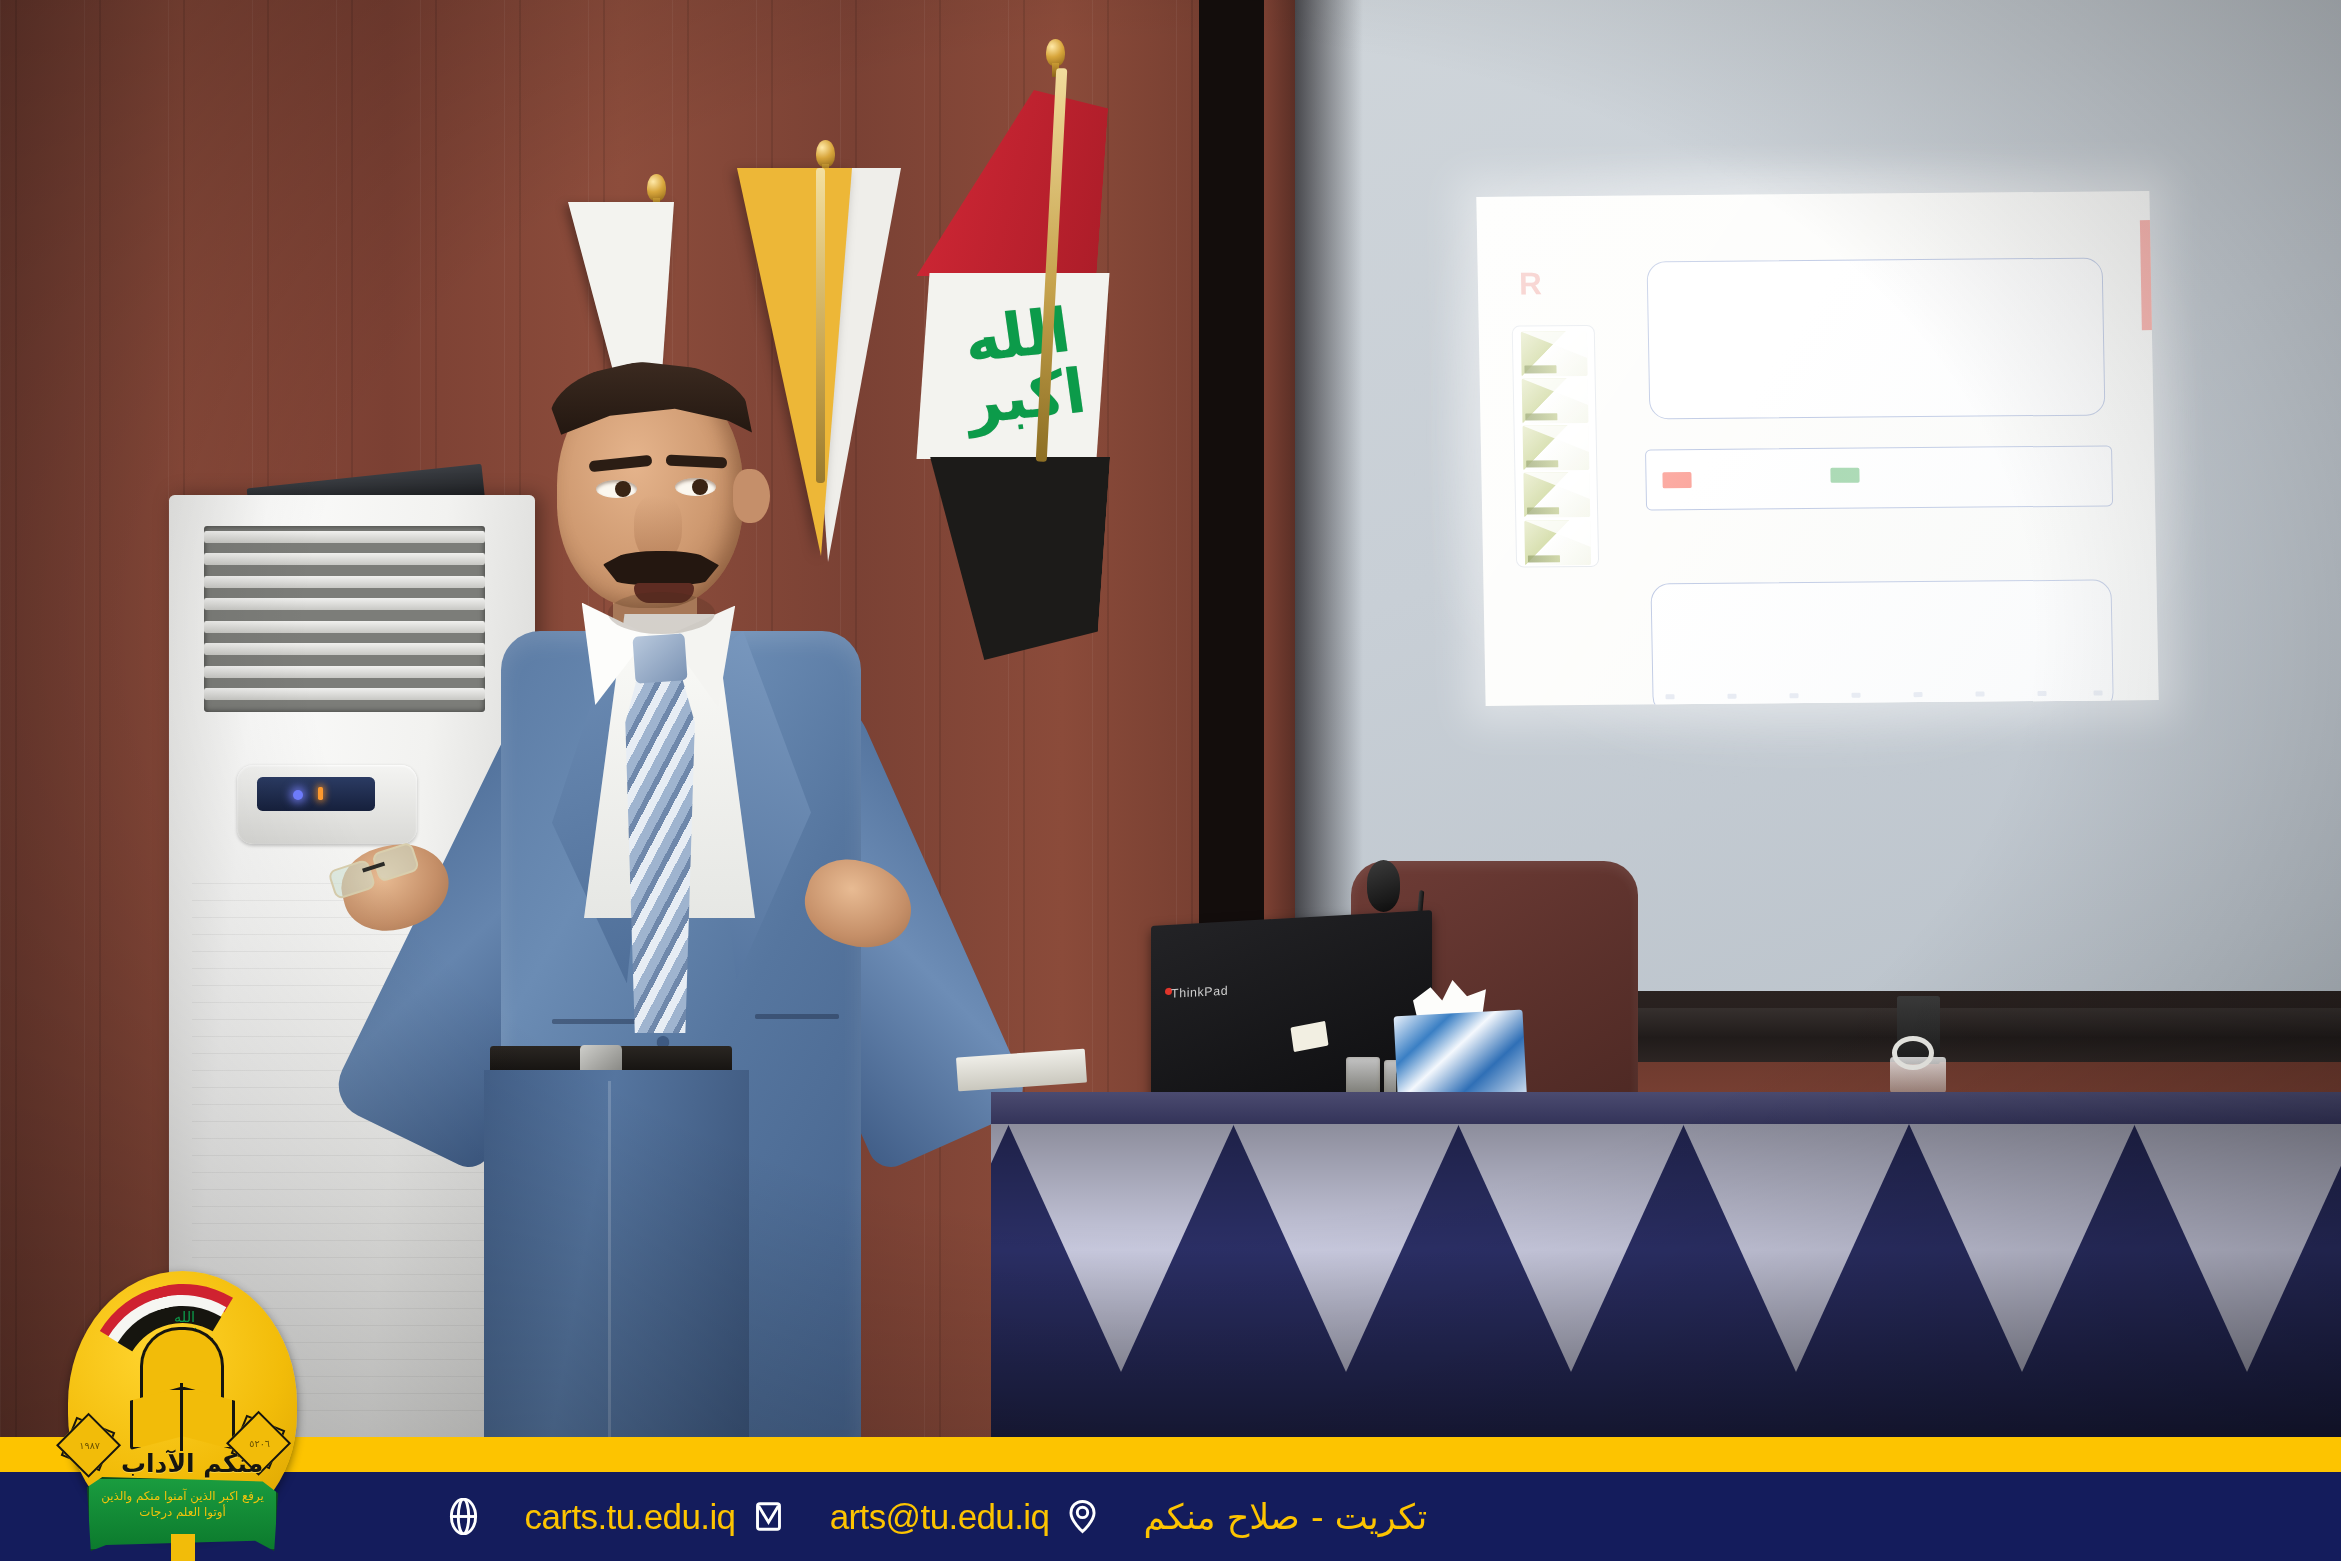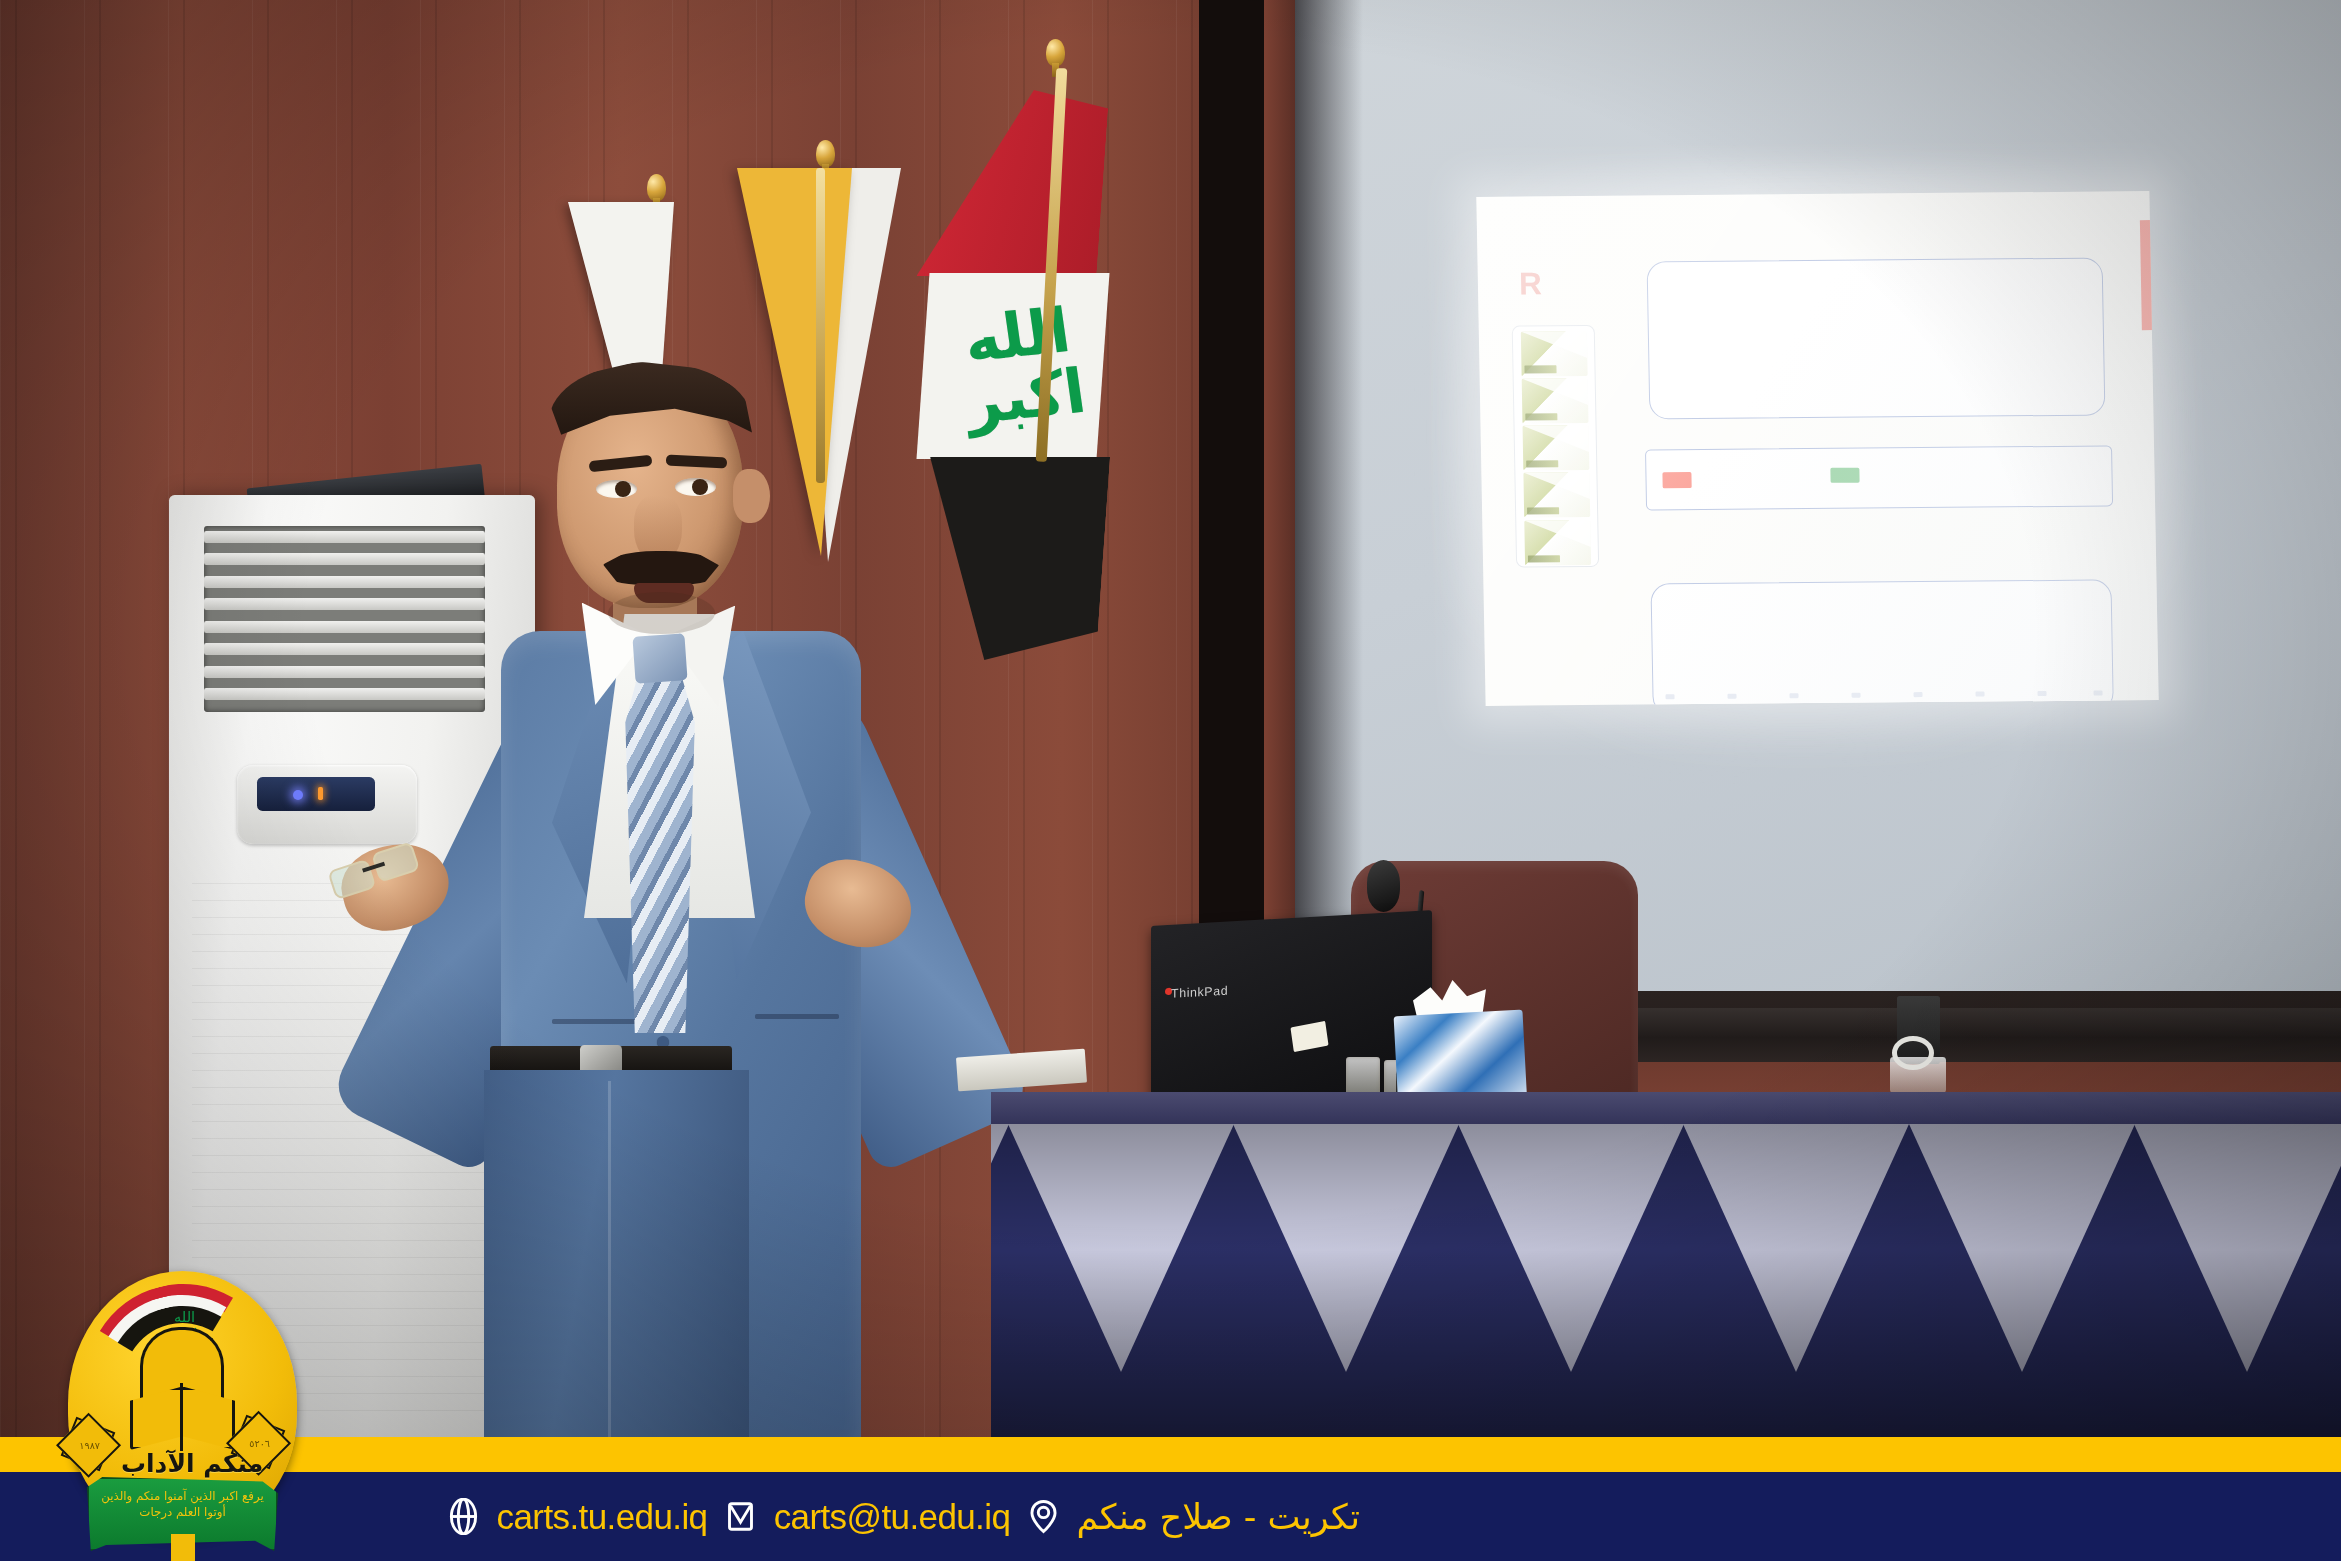--- a/index.html
+++ b/index.html
@@ -391,21 +391,21 @@
     font-family:"DejaVu Sans", sans-serif;
     font-size:72px;line-height:99px;text-align:right;direction:rtl;
     white-space:nowrap;overflow:hidden;
     text-shadow:0 1.1px 3.4px rgba(0,0,0,.35);
   }
   .contact{
     position:absolute;left:445px;top:1472px;height:89px;
     display:flex;align-items:center;gap:14.6px;
     color:#fdc400;font-size:35px;white-space:nowrap;
   }
-  .contact .txt{ letter-spacing:-0.6px; }
+  .contact .txt{ letter-spacing:-0.6px;margin-left:28px; }
   .contact .arabic{ font-family:"DejaVu Sans", sans-serif; direction:rtl; }
   .ico{display:inline-block;width:37px;height:37px;flex:0 0 37px;}
   .emblem{
     position:absolute;left:61px;top:1254px;width:242px;height:293px;
   }
   .em-disc{
     position:absolute;left:6.8px;top:17px;width:229px;height:265px;
     background:radial-gradient(circle at 38% 30%,#ffd42e,#f2bc09 55%,#d69f00 100%);
     border-radius:50% 50% 46% 46%;
     box-shadow:0 3.4px 10px rgba(0,0,0,.45);
@@ -666,21 +666,21 @@
       </svg>
     </span>
     <span class="txt">carts.tu.edu.iq</span>
 
     <span class="ico">
       <svg viewBox="0 0 64 64" width="37" height="37">
         <rect x="13" y="10" width="38" height="44" rx="4" fill="none" stroke="#ffffff" stroke-width="5"></rect>
         <polyline points="15,14 32,42 49,14" fill="none" stroke="#ffffff" stroke-width="5"></polyline>
       </svg>
     </span>
-    <span class="txt">carts@tu.edu.iq</span>
+    <span class="txt">arts@tu.edu.iq</span>
 
     <span class="ico">
       <svg viewBox="0 0 64 64" width="37" height="37">
         <path d="M32 6 C20 6 12 15 12 26 C12 40 32 58 32 58 C32 58 52 40 52 26 C52 15 44 6 32 6 Z" fill="none" stroke="#ffffff" stroke-width="5"></path>
         <circle cx="32" cy="25" r="9" fill="none" stroke="#ffffff" stroke-width="5"></circle>
       </svg>
     </span>
     <span class="txt arabic">تكريت - صلاح منكم</span>
   </div>
 

